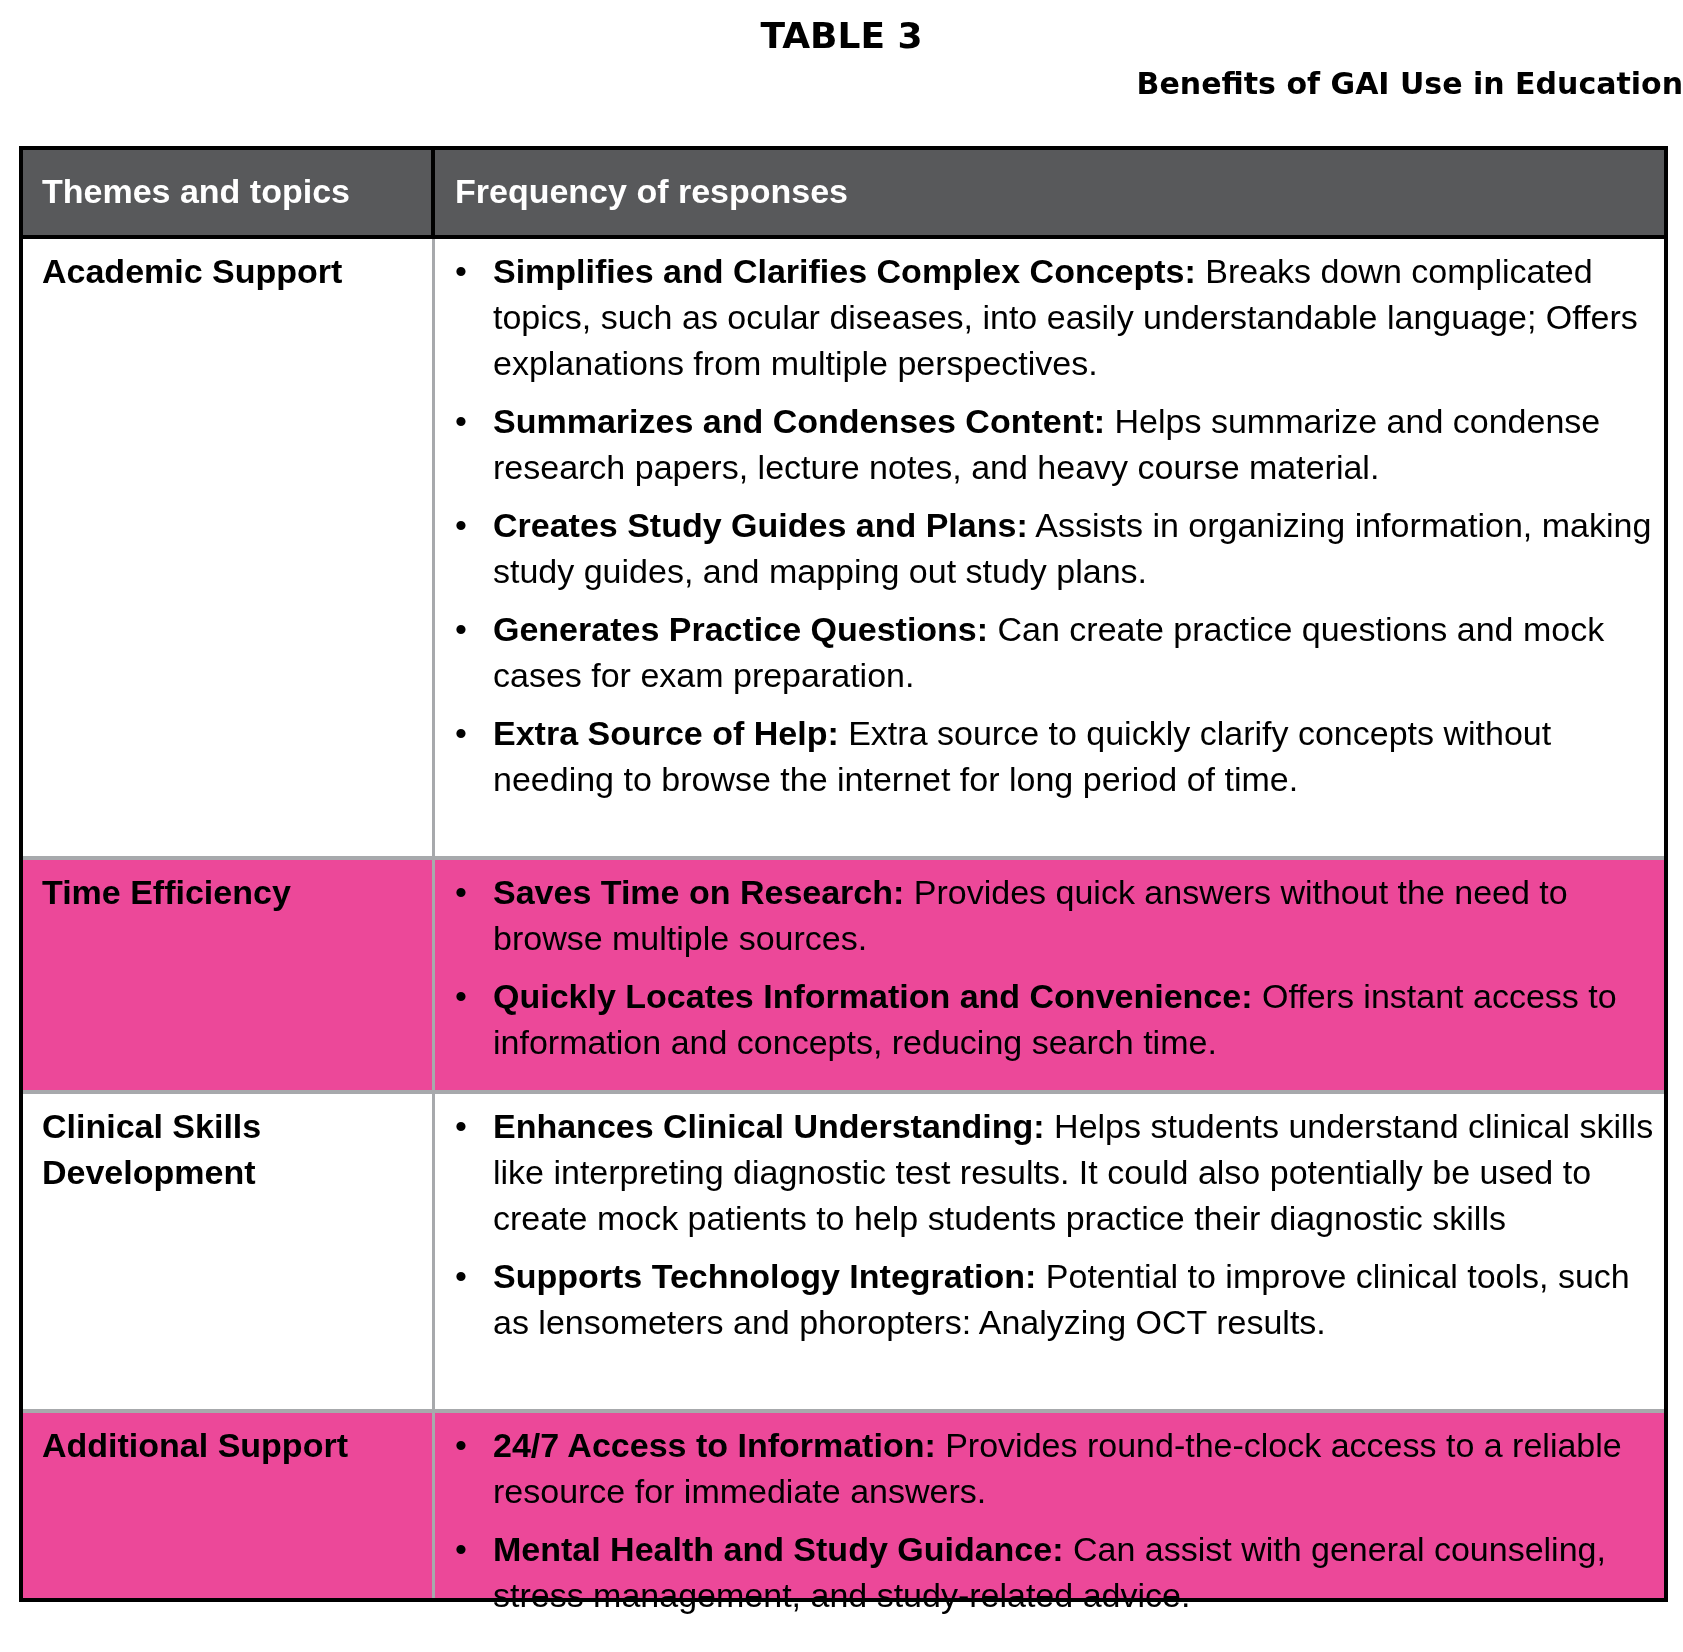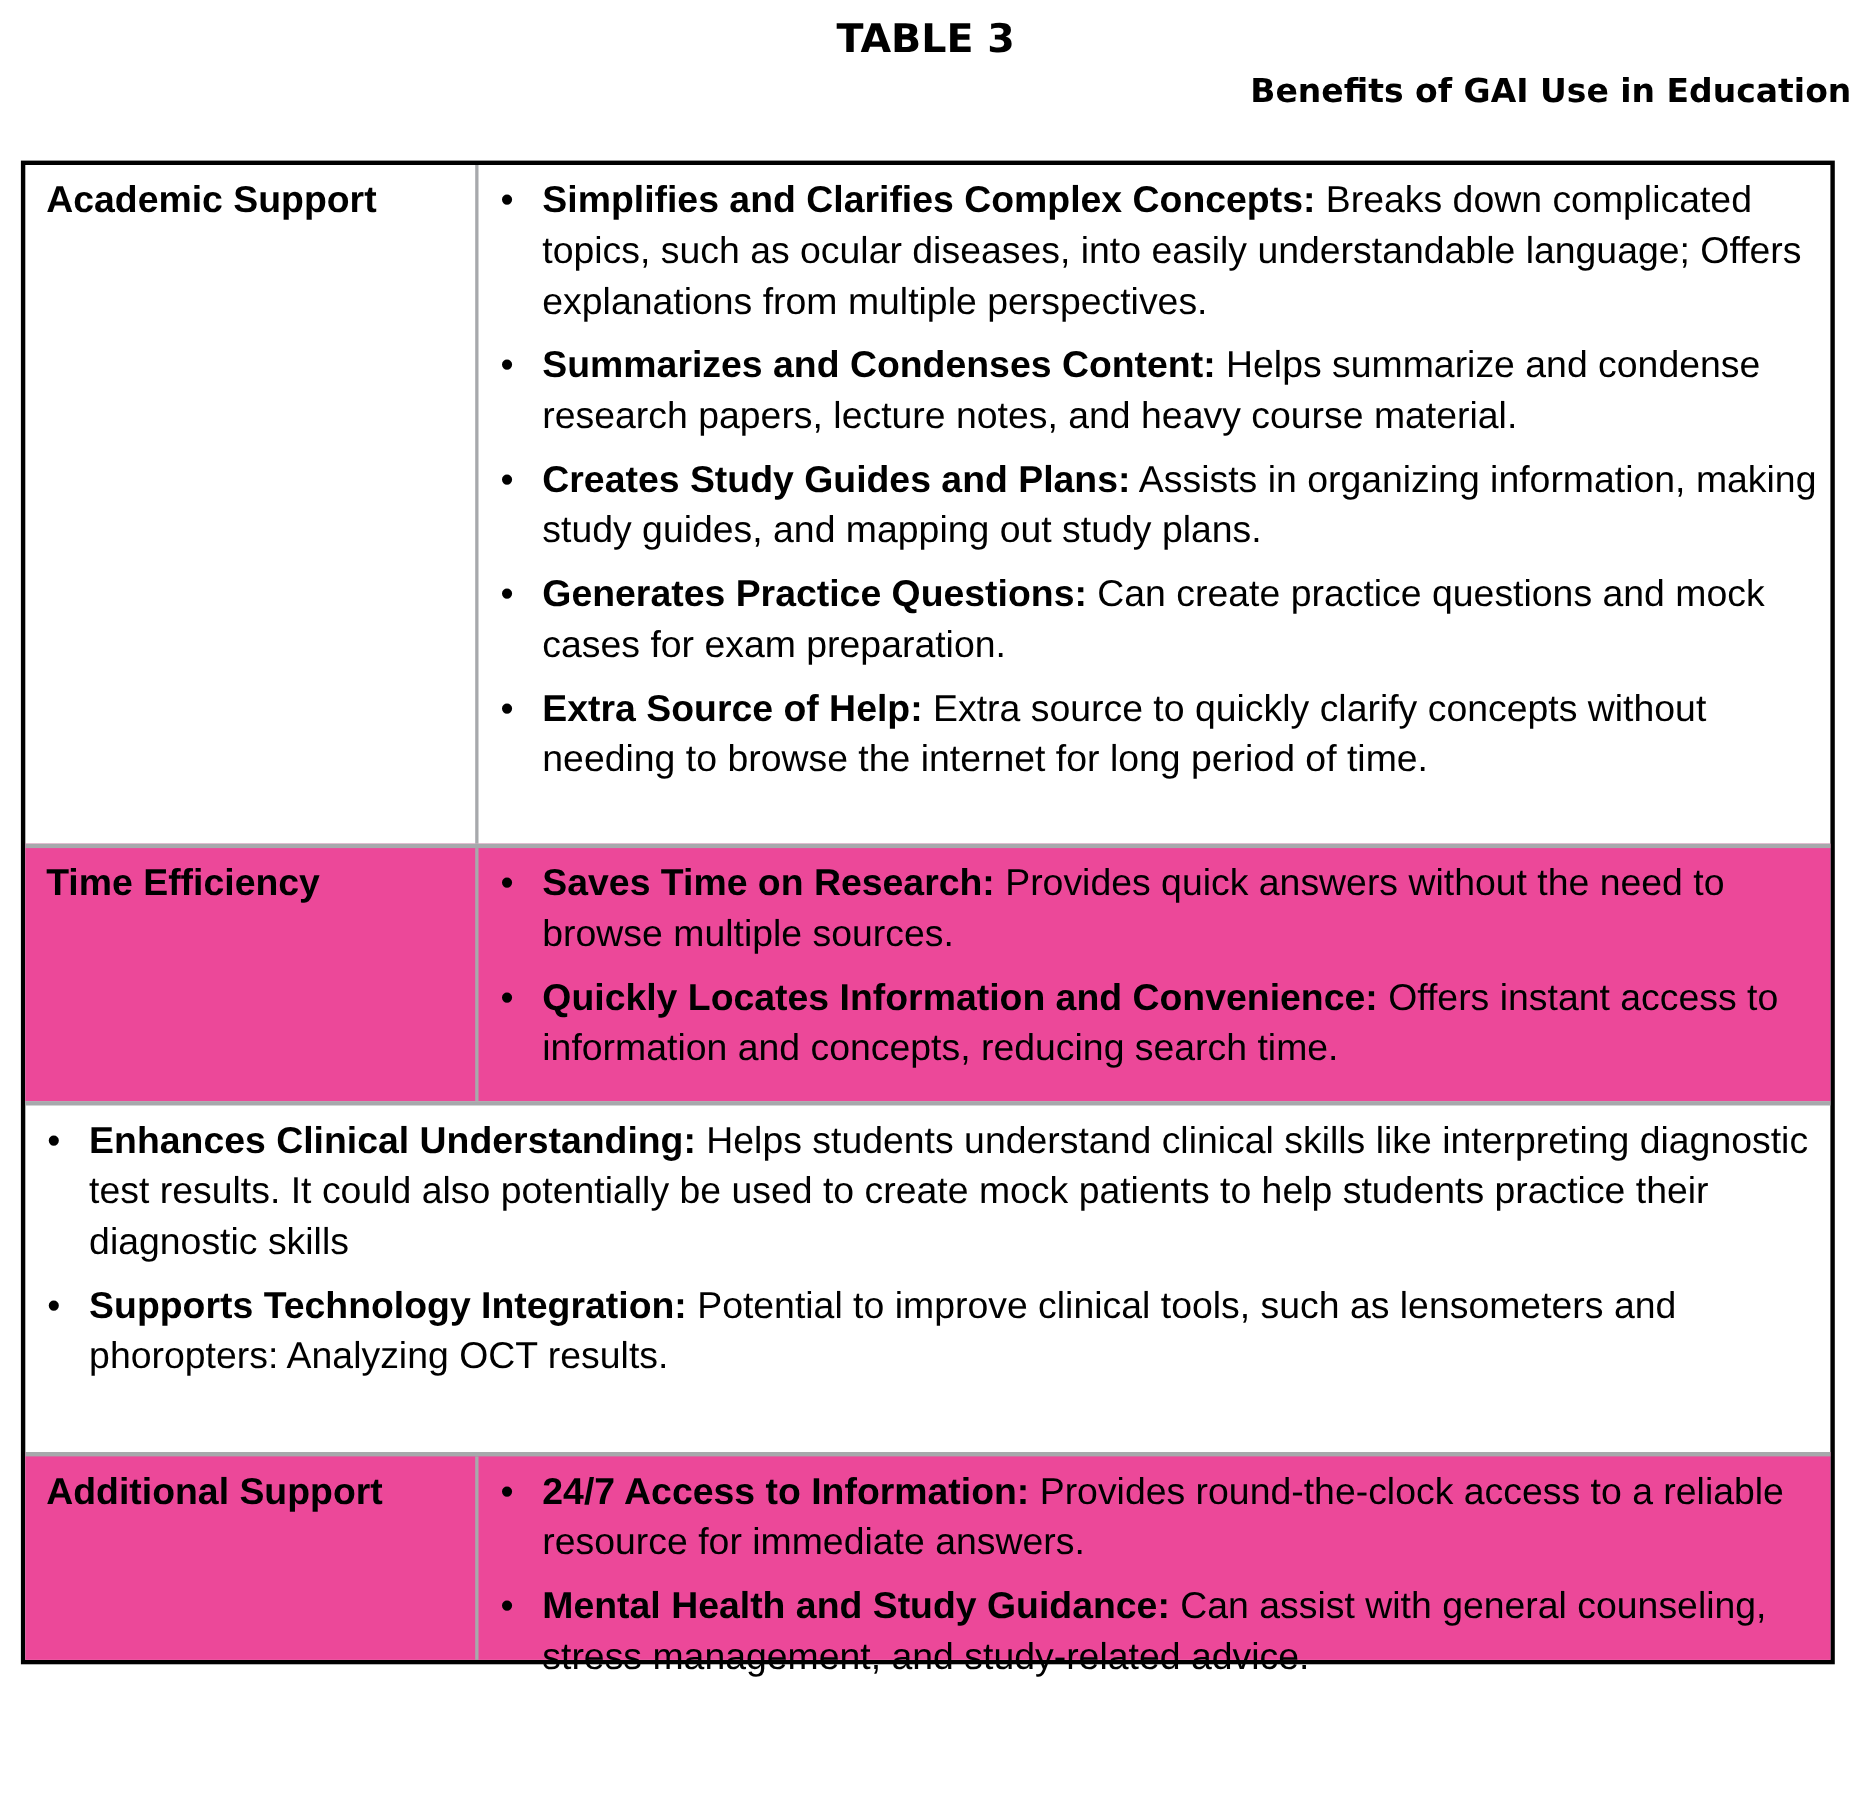--- a/index.html
+++ b/index.html
@@ -28,20 +28,24 @@
   .btxt { flex: 1; padding-right: 6px; }
   .btxt b { font-weight: bold; }
 </style>
 </head>
 <body>
 
 <div class="title">TABLE 3</div>
 <div class="subtitle">Benefits of GAI Use in Education</div>
 
 <div class="tbl">
+  <div class="hdr">
+    <div class="c1">Themes and topics</div>
+    <div class="c2">Frequency of responses</div>
+  </div>
   <div id="rows">
       <div class="row" style="height: 617px;">
         <div class="c1">Academic Support</div>
         <div class="c2">
           <div class="bullet">
             <span class="dot">•</span>
             <span class="btxt"><b>Simplifies and Clarifies Complex Concepts:</b><span> Breaks down complicated topics, such as ocular diseases, into easily understandable language; Offers explanations from multiple perspectives.</span></span>
           </div>
           <div class="bullet">
             <span class="dot">•</span>
@@ -68,20 +72,21 @@
             <span class="dot">•</span>
             <span class="btxt"><b>Saves Time on Research:</b><span> Provides quick answers without the need to browse multiple sources.</span></span>
           </div>
           <div class="bullet">
             <span class="dot">•</span>
             <span class="btxt"><b>Quickly Locates Information and Convenience:</b><span> Offers instant access to information and concepts, reducing search time.</span></span>
           </div>
         </div>
       </div>
       <div class="row" style="height: 319px;">
+        <div class="c1" style="padding-right: 150px;">Clinical Skills Development</div>
         <div class="c2">
           <div class="bullet">
             <span class="dot">•</span>
             <span class="btxt"><b>Enhances Clinical Understanding:</b><span> Helps students understand clinical skills like interpreting diagnostic test results. It could also potentially be used to create mock patients to help students practice their diagnostic skills</span></span>
           </div>
           <div class="bullet">
             <span class="dot">•</span>
             <span class="btxt"><b>Supports Technology Integration:</b><span> Potential to improve clinical tools, such as lensometers and phoropters: Analyzing OCT results.</span></span>
           </div>
         </div>

